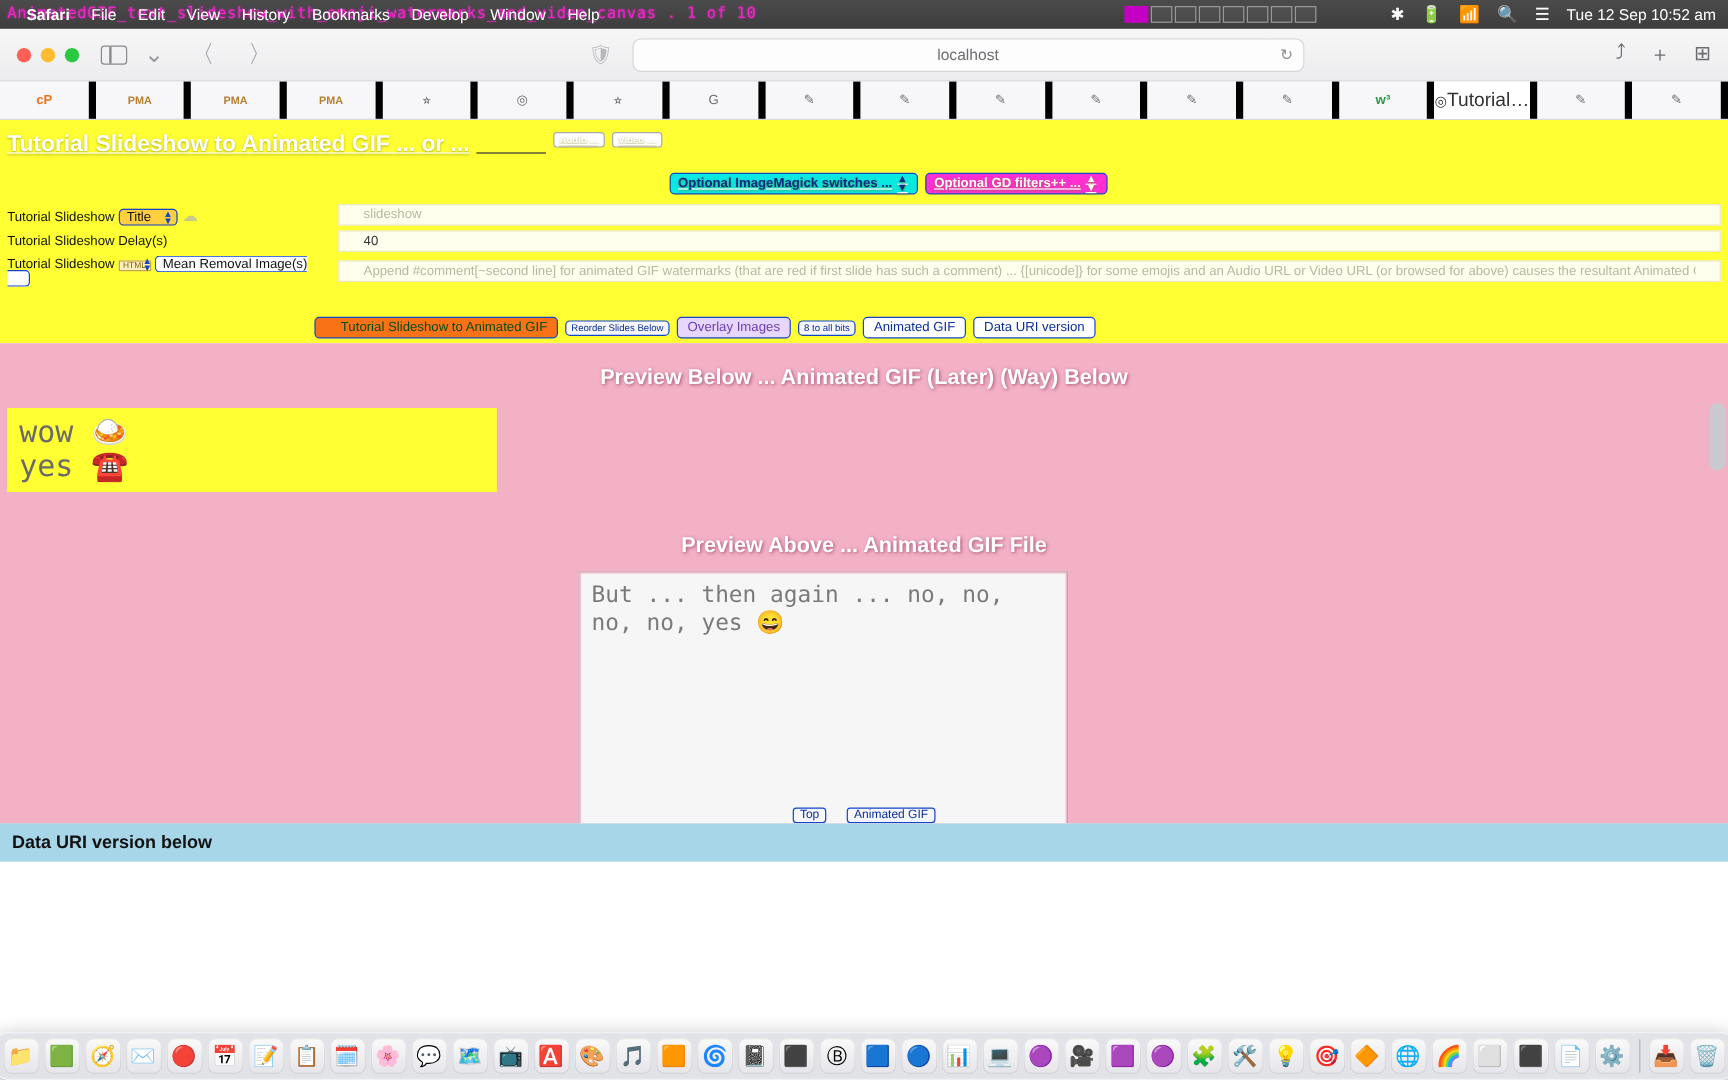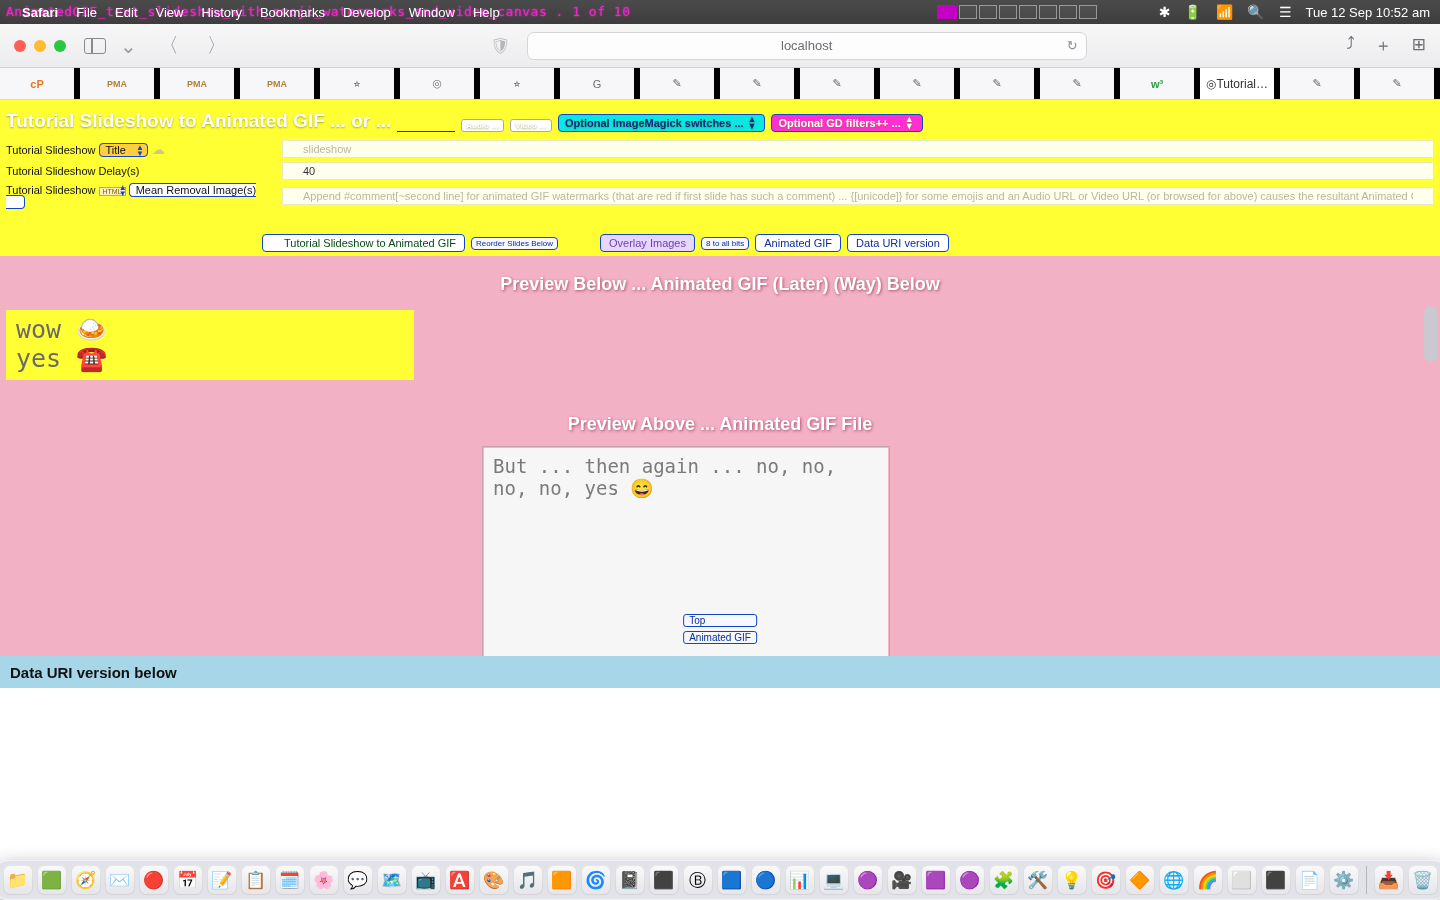--- a/index.html
+++ b/index.html
@@ -61,30 +61,31 @@
   .favtab.active { background:#ffffff; }
   .favtab .pma { font-size:9px; color:#b57f2e; font-weight:600; }
   .favtab .cp { color:#e77817; font-weight:700; }
 
   
   .page { position: relative; width: 100%; }
   .topband {
     background:#ffff33; padding:6px 4px 2px 4px;
   }
   .titleline {
-    display:flex; align-items:flex-end; gap:6px; color:#fff; font-size:19px;
+    display:flex; align-items:flex-start; gap:6px; color:#fff; font-size:19px;
     font-weight:600; text-shadow:0 1px 2px rgba(120,120,0,0.6);
     padding:4px 2px 6px 2px;
+    text-decoration:underline;
   }
   .underline-box { border-bottom:1.5px solid #333; width:58px; height:18px; display:inline-block; }
   .tinybtn { font-size:8px; background:#fff; border:1px solid #aaa; border-radius:3px; padding:1px 4px; }
   .selbtn {
     font-size:11px; border:1.5px solid #1146c9; border-radius:4px;
     padding:1px 8px 1px 6px; display:inline-flex; align-items:center; gap:4px;
-    background:#09e9e1; color:#062a86; font-weight:600;
+    background:#09e9e1; color:#062a86; font-weight:600;margin-top:34px;
   }
   .selbtn.mag { background:#ff2fd1; color:#fff; border-color:#1146c9; }
   .selbtn .arrows { font-size:9px; line-height:7px; display:flex; flex-direction:column; }
 
   .formrow { display:flex; align-items:center; gap:24px; font-size:11px; color:#111; padding:2px 2px; }
   .formrow label { width:252px; font-size:11px; }
   .title-sel {
     background:#ffcf3f; border:1px solid #1146c9; border-radius:4px;
     font-size:11px; padding:0 18px 0 6px; position:relative;
   }
@@ -101,23 +102,23 @@
     font-size:11px; padding:0 18px 0 6px; position:relative;
   }
 
   .btnrow {
     background:#ffff33; padding:4px 0 4px 262px; display:flex; align-items:center; gap:6px;
   }
   .pill {
     font-size:11px; border:1.5px solid #1146c9; border-radius:4px; padding:2px 8px;
     background:#f7f7ff; color:#0a2e9a;
   }
-  .pill.green { background:#ffffff; color:#034d12;padding-left:21px; }
+  .pill.green { background:#f97316; color:#034d12;padding-left:21px; }
   .pill.tiny { font-size:8px; padding:1px 4px; }
-  .pill.lav { background:#e7d6ff; color:#6a3fb0;margin-left:36px; }
+  .pill.lav { background:#e7d6ff; color:#6a3fb0; }
   .pill.white { background:#ffffff; }
 
   
   .pinkarea {
     background:#f3b1c6; position:relative; height:400px; overflow:hidden;
   }
   .preview-label {
     text-align:center; color:#fff; font-size:18px; font-weight:600;
     text-shadow:1px 1px 3px rgba(150,60,90,0.8); padding-top:18px;
   }
@@ -137,22 +138,22 @@
     background:#f6f6f6; border:1px solid #c7a3b0;
     font-family: Menlo, Consolas, monospace; font-size:19px; color:#7a7a7a;
     padding:8px 10px;
     box-shadow: 0 0 0 1px #f6b2c6 inset;
   }
   .gifbox-outline {
     position:absolute; left:478px; top:468px; width:416px; height:18px;
     border:1px solid #ff3344; border-top:none;
   }
   .mini-links {
-    position:absolute; left:50%; transform:translateX(-50%); bottom:12px;
-    display:flex; gap:4px;flex-direction:column;
+    position:absolute; left:50%; transform:translateX(-50%); bottom:0;
+    display:flex; gap:17px;
   }
   .mini-links a {
     font-size:10px; color:#0a2e9a; background:#f7f7ff;
     border:1.5px solid #1146c9; border-radius:3px; padding:0 5px;
   }
   .vscroll {
     position:absolute; right:2px; top:50px; width:14px; height:56px;
     background:#c9c9cf; border-radius:8px;
   }
 
@@ -281,21 +282,21 @@
       <span>✎</span>
     </div>
   <div class="favtab">
       <span>✎</span>
     </div>
   <div class="favtab">
       <span style="color:#2a9a44;font-weight:700">w³</span>
     </div>
   <div class="favtab active">
       <span style="font-size:12px;color:#333">◎ </span>
-      <span style="font-size:12px;color:#333">Tutorial…</span>
+      <span style="font-size:16px;color:#333">Tutorial…</span>
     </div>
   <div class="favtab">
       <span>✎</span>
     </div>
   <div class="favtab">
       <span>✎</span>
     </div>
 </div>
 
 <div class="page">

